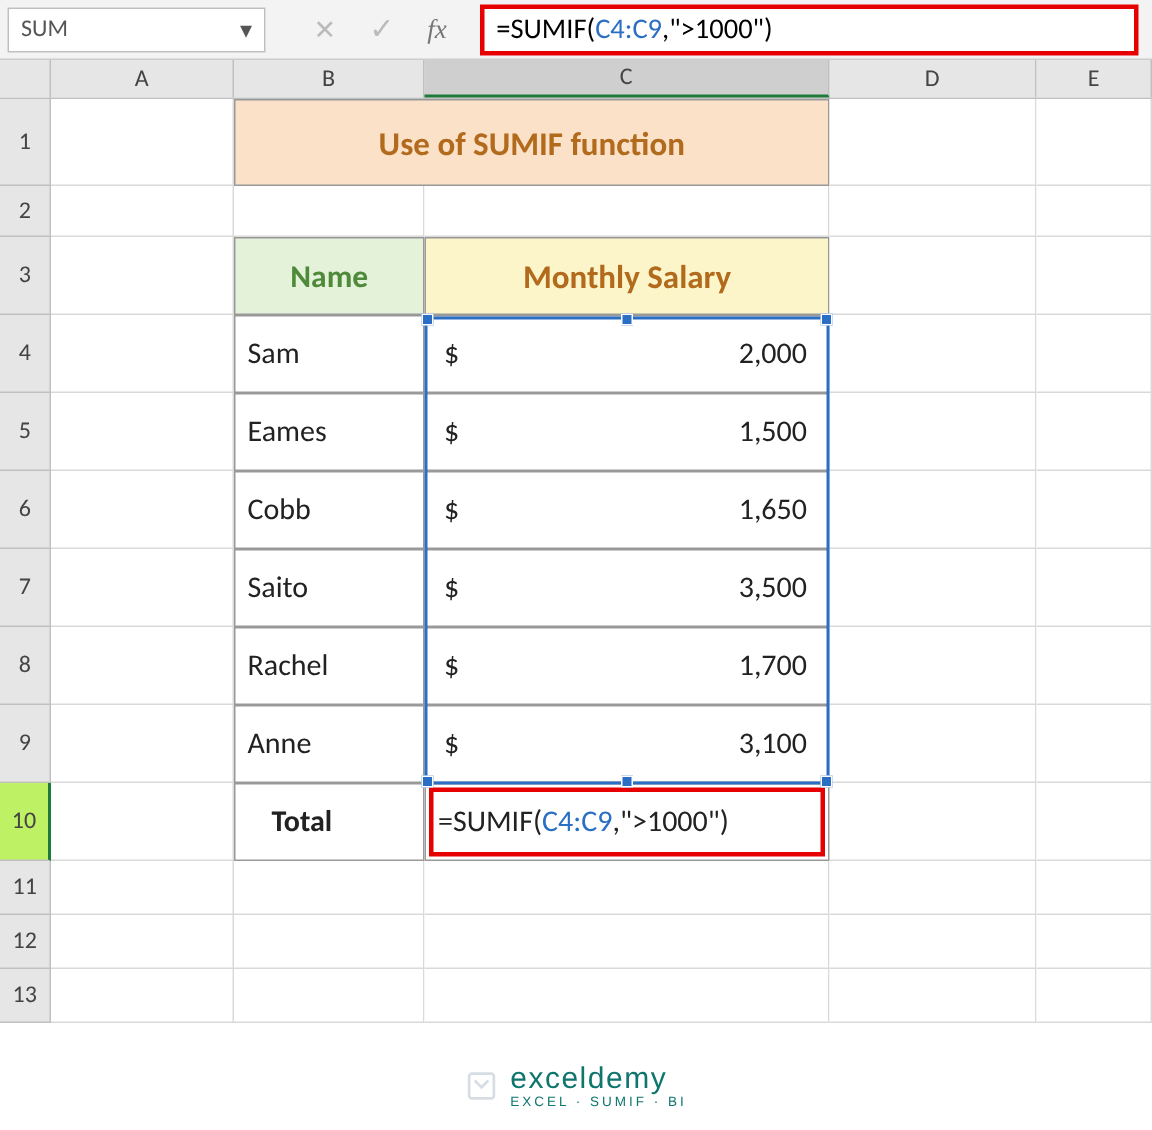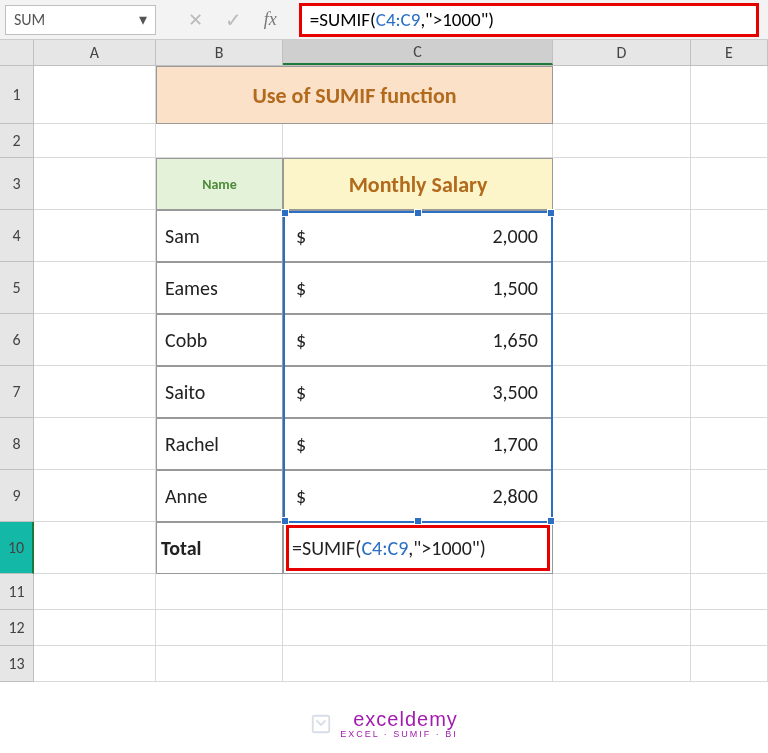--- a/index.html
+++ b/index.html
@@ -20,21 +20,21 @@
     background: #f3f3f3;
     padding: 3px 5px;
     gap: 4px;
   }
   .namebox {
     display: flex;
     align-items: center;
     background: #fff;
     border: 1px solid #bfbfbf;
     height: 30px;
-    width: 151px;
+    width: 172px;
     padding: 0 8px;
     justify-content: space-between;
   }
   .namebox span { font-size: 16px; color: #555; }
   .dd-arrow { color: #777; font-size: 12px; }
   .fbar-btns {
     display: flex;
     align-items: center;
     gap: 22px;
     margin-left: 28px;
@@ -90,21 +90,21 @@
     width: 34px;
     border-right: 1px solid #c0c0c0;
     border-bottom: 1px solid #c0c0c0;
     background: #e6e6e6;
     display: flex;
     align-items: center;
     justify-content: center;
     font-size: 16px;
     color: #444;
   }
-  .rn.active { background: #14b8a6; border-right: 2px solid #1f7a3a; }
+  .rn.active { background: #bef264; border-right: 2px solid #1f7a3a; }
   .cell {
     border-right: 1px solid #d9d9d9;
     border-bottom: 1px solid #d9d9d9;
     display: flex;
     align-items: center;
     padding: 0 6px;
     font-size: 20px;
     background: #fff;
     overflow: visible;
     white-space: nowrap;
@@ -120,21 +120,21 @@
     color: #b26a1d;
     font-weight: bold;
     font-size: 22px;
     justify-content: center;
   }
   .hdr-b {
     background: #e4f2da;
     border: 1px solid #999;
     color: #4f8a3b;
     font-weight: bold;
-    font-size: 14px;
+    font-size: 21px;
     justify-content: center;
   }
   .hdr-c {
     background: #fcf5c9;
     border: 1px solid #999;
     color: #b26a1d;
     font-weight: bold;
     font-size: 22px;
     justify-content: center;
     text-align: right;
@@ -150,21 +150,21 @@
     font-size: 20px;
     justify-content: space-between;
     padding: 0 14px 0 12px;
     color: #222;
   }
   .data-c .dollar { margin-right: 30px; }
   .total-b {
     border: 1px solid #999;
     font-weight: bold;
     font-size: 20px;
-    padding-left: 4px;
+    padding-left: 24px;
     color: #222;
   }
   .total-c {
     border: 1px solid #999;
     background: #fff;
     font-size: 20px;
     padding: 0 8px;
     color: #222;
     position: relative;
   }
@@ -193,22 +193,22 @@
     font-size: 17px;
     padding: 3px 8px;
     color: #444;
     box-shadow: 2px 2px 4px rgba(0,0,0,0.15);
   }
   .tooltip b { font-weight: bold; }
   .watermark {
     position: absolute;
     left: 0; right: 0;
     bottom: 14px;
-    text-align: right;
-    color: #a21caf;
+    text-align: left;
+    color: #0f766e;
     font-size: 20px;
     letter-spacing: 1px;
     font-family: Arial, sans-serif;
     display: flex;
     align-items: center;
     justify-content: center;
     gap: 8px;
   }
   .watermark svg { opacity: 0.55; }
   .watermark .sub { font-size: 9px; letter-spacing: 2px; display:block; margin-top:-2px;}
@@ -326,21 +326,21 @@
         </div>
       <div class="cell col-D h-d"></div>
       <div class="cell col-E h-d"></div>
     </div>
     <div class="row h-d">
       <div class="rn h-d">9</div>
       <div class="cell col-A h-d"></div>
       <div class="cell data-b col-B h-d">Anne</div>
       <div class="cell data-c col-C h-d">
           <span class="dollar">$</span>
-          <span>2,800</span>
+          <span>3,100</span>
         </div>
       <div class="cell col-D h-d"></div>
       <div class="cell col-E h-d"></div>
     </div>
 
     <div class="row h-d">
       <div class="rn h-d active">10</div>
       <div class="cell col-A h-d"></div>
       <div class="cell total-b col-B h-d">Total</div>
       <div class="cell total-c col-C h-d">

